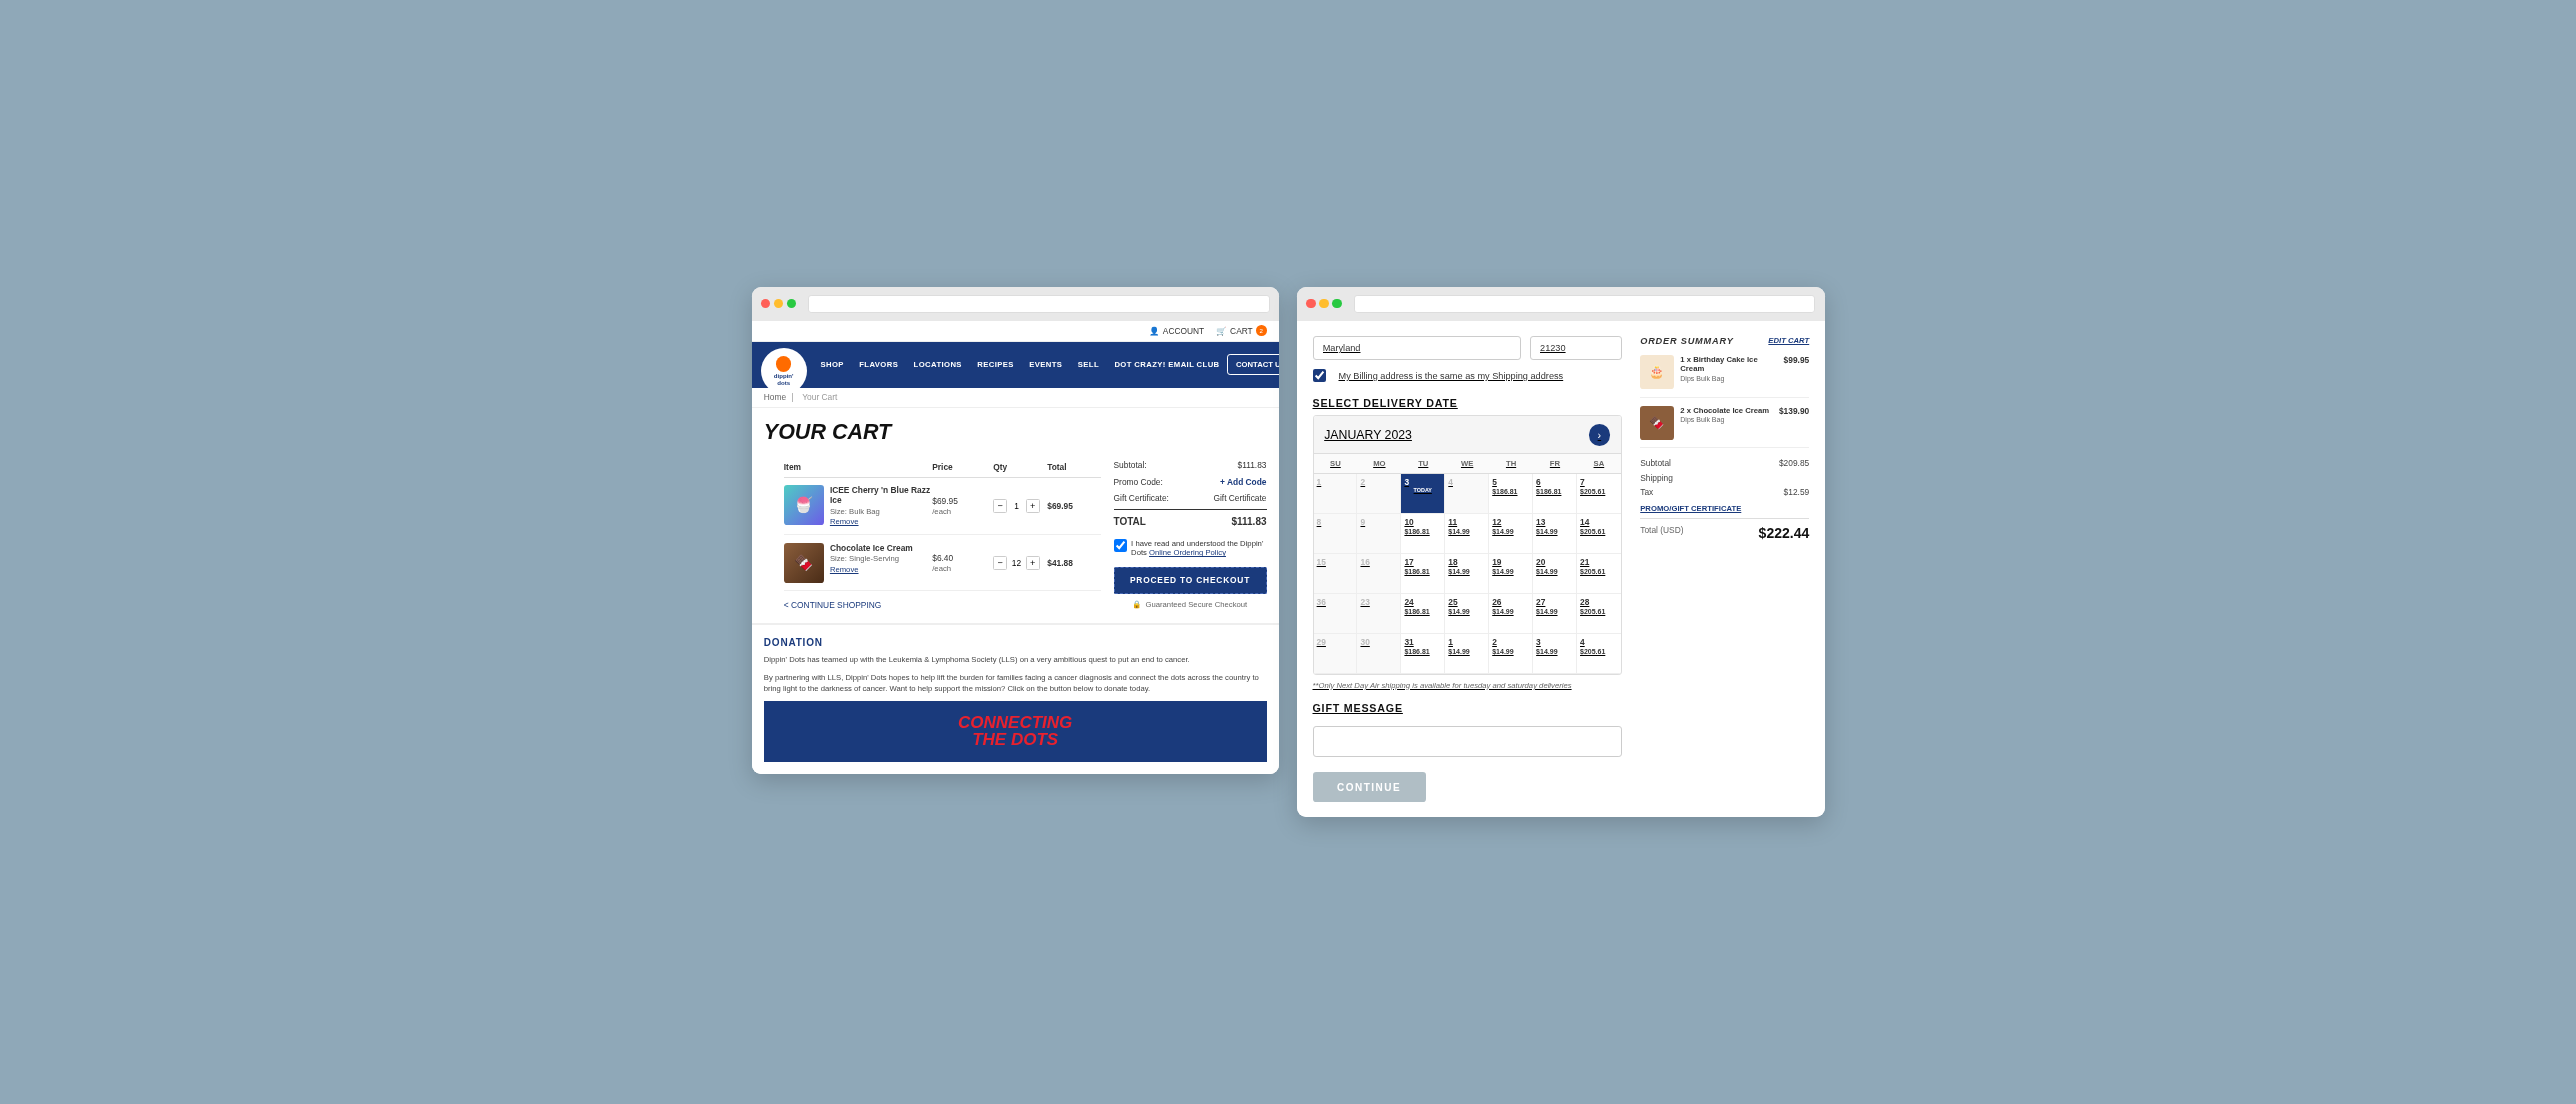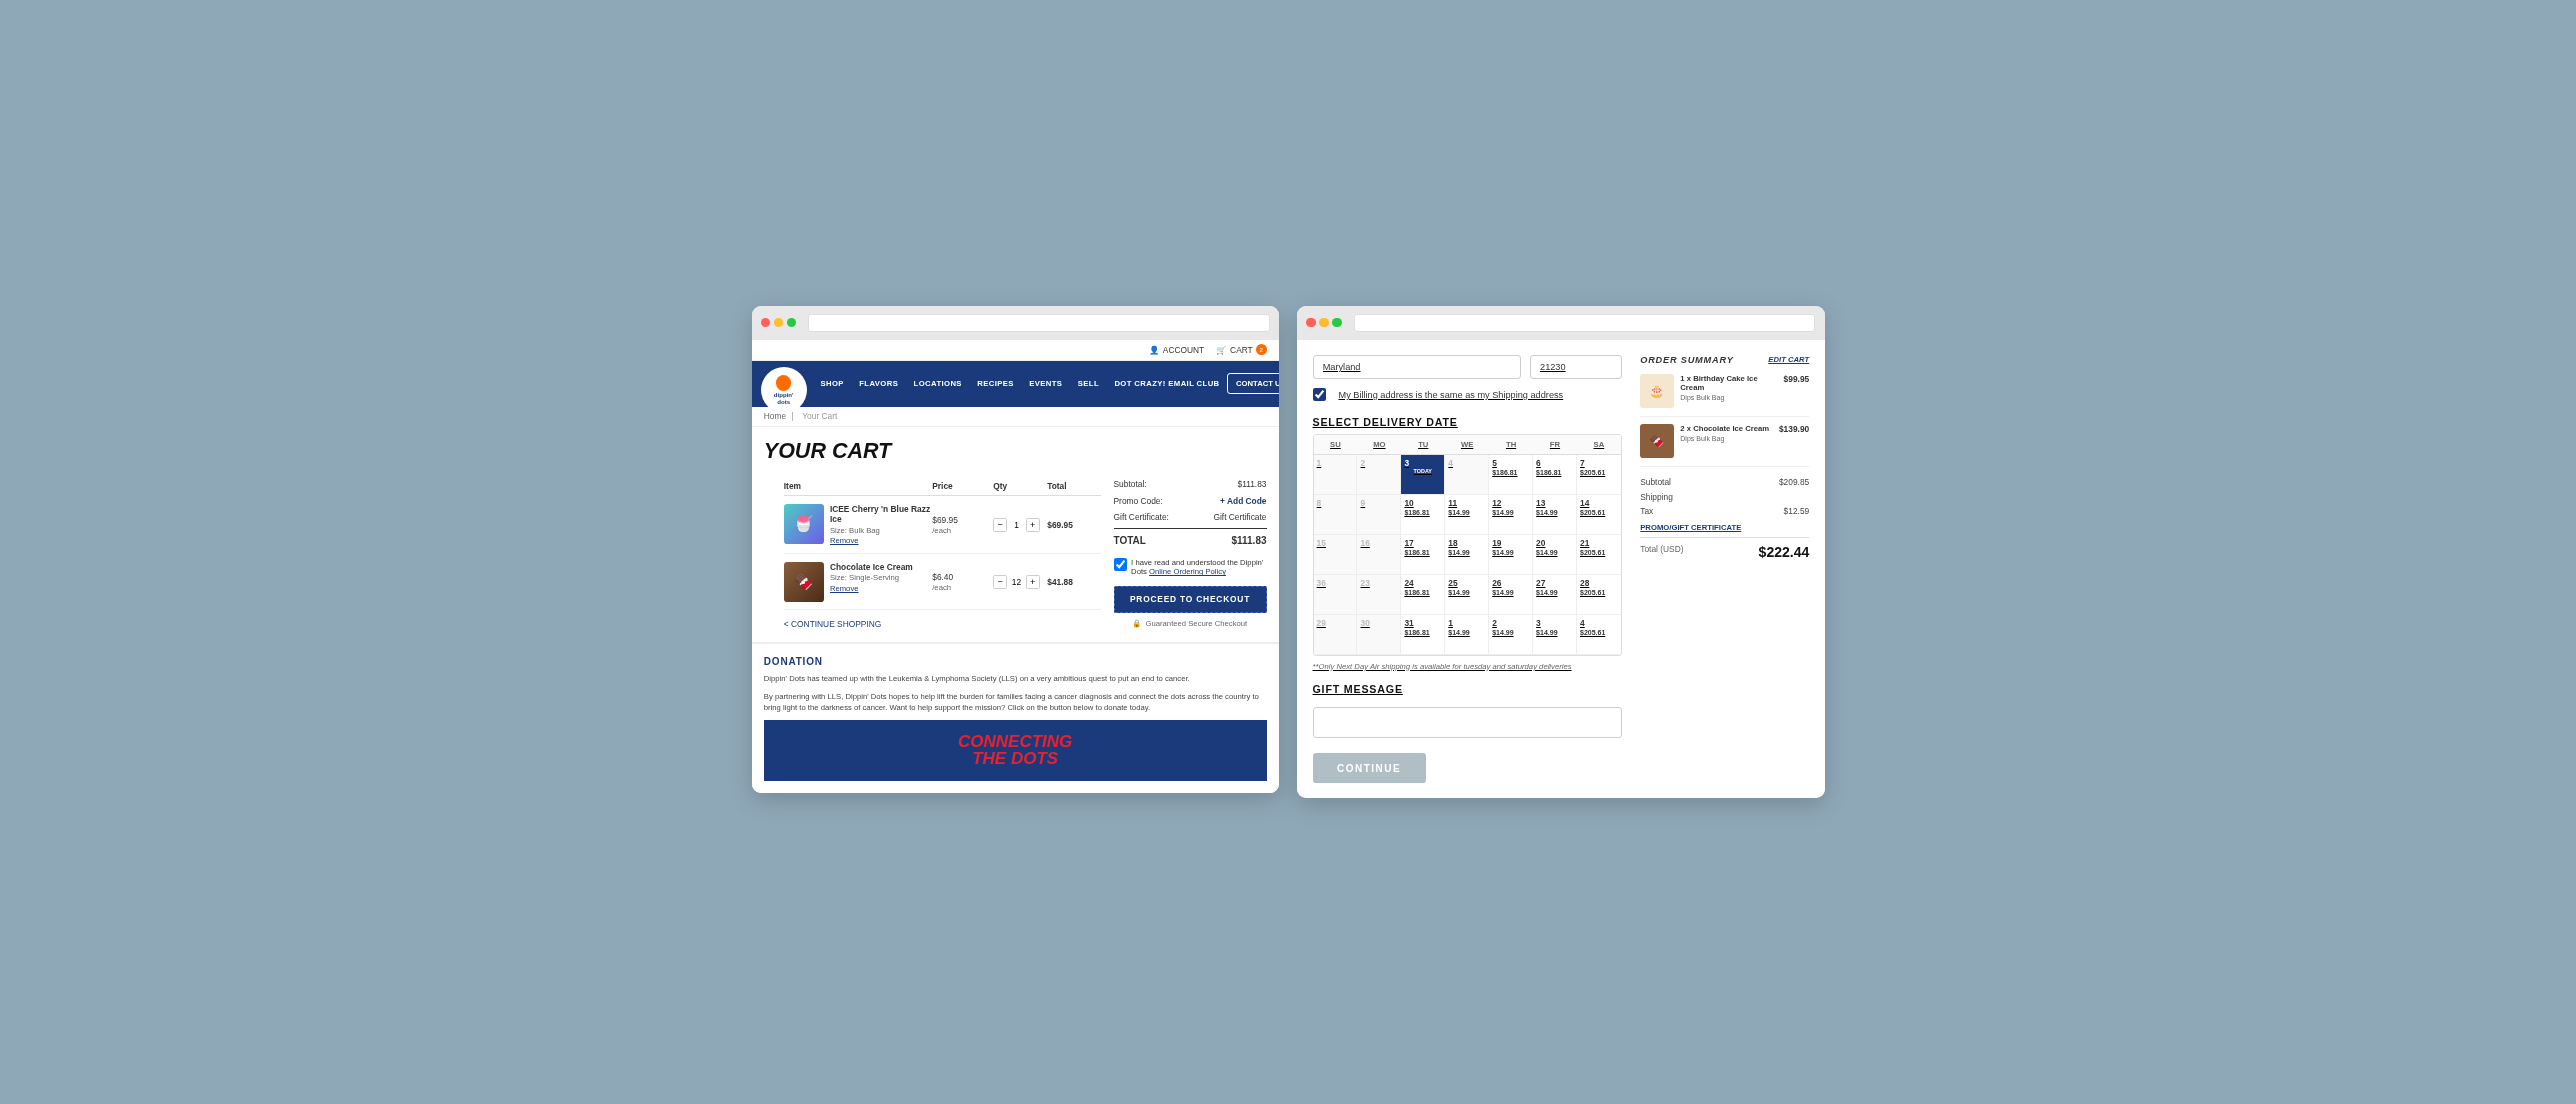--- a/index.html
+++ b/index.html
@@ -805,20 +805,24 @@
             <div class="billing-check">
               <input type="checkbox" checked="" style="">
               <span>My Billing address is the same as my Shipping address</span>
             </div>
 
             
             <div class="section-title">SELECT DELIVERY DATE</div>
 
             
             <div class="calendar-container">
+              <div class="calendar-header">
+                <span>JANUARY 2023</span>
+                <button class="cal-nav-btn">›</button>
+              </div>
               <div class="calendar-grid">
 
                 <div class="cal-day-header">SU</div>
                 <div class="cal-day-header">MO</div>
                 <div class="cal-day-header">TU</div>
                 <div class="cal-day-header">WE</div>
                 <div class="cal-day-header">TH</div>
                 <div class="cal-day-header">FR</div>
                 <div class="cal-day-header">SA</div>
 

